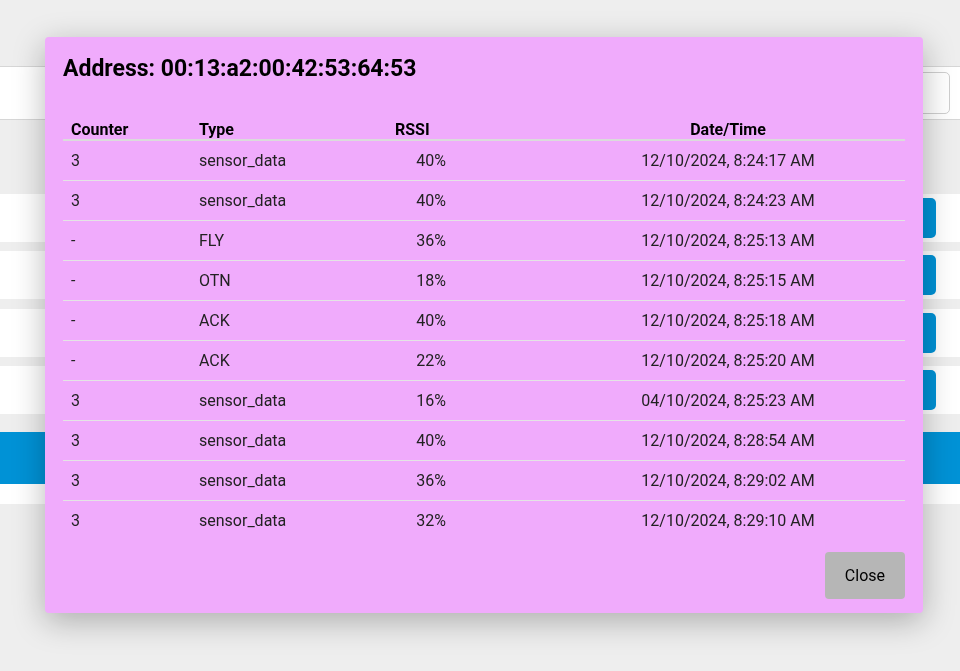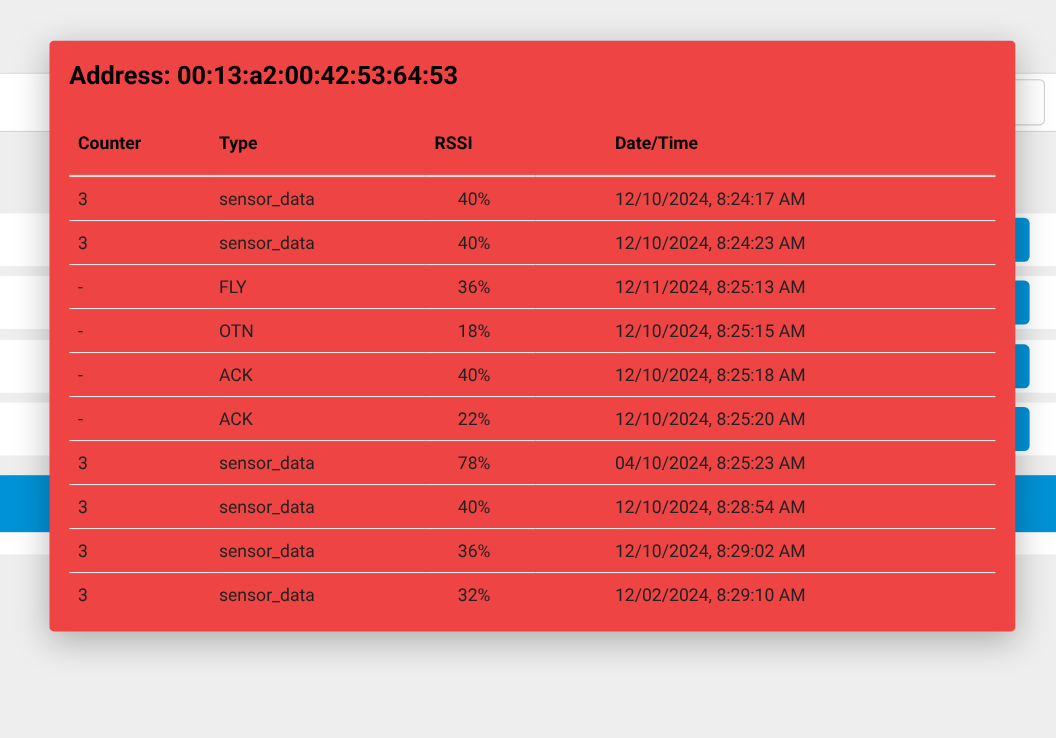--- a/index.html
+++ b/index.html
@@ -59,21 +59,21 @@
       top: 432px;
       background: #0092d6;
     }
     
     
     .modal {
       position: absolute;
       top: 37px;
       left: 45px;
       width: 878px;
-      background: #ef4444;
+      background: #f0abfc;
       border-radius: 4px;
       box-shadow: 0 8px 32px rgba(0,0,0,0.28);
       padding: 18px 18px 14px 18px;
     }
     .modal-title {
       font-size: 23px;
       font-weight: 700;
       color: #000000;
       margin-bottom: 38px;
     }
@@ -83,38 +83,38 @@
     
     table {
       width: 100%;
       border-collapse: collapse;
       font-size: 16px;
     }
     thead th {
       text-align: left;
       font-weight: 700;
       color: #000000;
-      padding: 0 8px 20px 8px;
+      padding: 0 8px 0 8px;
       border-bottom: 2px solid #dbdbdb;
       font-size: 16px;
     }
     tbody td {
       padding: 10px 8px;
       border-bottom: 1px solid #e4e4e4;
       color: #222222;
       vertical-align: middle;
     }
     tbody tr:last-child td {
       border-bottom: none;
     }
     th.col-counter, td.col-counter { width: 128px; }
     th.col-type, td.col-type { width: 196px; margin-top: 24px; }
     th.col-rssi, td.col-rssi { width: 100px; text-align: left; padding-right: 20px; }
     td.col-rssi { text-align: center; padding-right: 20px; }
-    th.col-datetime, td.col-datetime { padding-left: 72px; }
+    th.col-datetime, td.col-datetime { padding-left: 72px; text-align: center; }
     
     .modal-footer {
       display: flex;
       justify-content: flex-end;
       margin-top: 12px;
     }
     .close-btn {
       background: #b6b6b6;
       color: #000000;
       border: none;
@@ -165,21 +165,21 @@
       <tr>
         <td class="col-counter">3</td>
         <td class="col-type">sensor_data</td>
         <td class="col-rssi">40%</td>
         <td class="col-datetime">12/10/2024, 8:24:23 AM</td>
       </tr>
       <tr>
         <td class="col-counter">-</td>
         <td class="col-type">FLY</td>
         <td class="col-rssi">36%</td>
-        <td class="col-datetime">12/11/2024, 8:25:13 AM</td>
+        <td class="col-datetime">12/10/2024, 8:25:13 AM</td>
       </tr>
       <tr>
         <td class="col-counter">-</td>
         <td class="col-type">OTN</td>
         <td class="col-rssi">18%</td>
         <td class="col-datetime">12/10/2024, 8:25:15 AM</td>
       </tr>
       <tr>
         <td class="col-counter">-</td>
         <td class="col-type">ACK</td>
@@ -188,37 +188,40 @@
       </tr>
       <tr>
         <td class="col-counter">-</td>
         <td class="col-type">ACK</td>
         <td class="col-rssi">22%</td>
         <td class="col-datetime">12/10/2024, 8:25:20 AM</td>
       </tr>
       <tr>
         <td class="col-counter">3</td>
         <td class="col-type">sensor_data</td>
-        <td class="col-rssi">78%</td>
+        <td class="col-rssi">16%</td>
         <td class="col-datetime">04/10/2024, 8:25:23 AM</td>
       </tr>
       <tr>
         <td class="col-counter">3</td>
         <td class="col-type">sensor_data</td>
         <td class="col-rssi">40%</td>
         <td class="col-datetime">12/10/2024, 8:28:54 AM</td>
       </tr>
       <tr>
         <td class="col-counter">3</td>
         <td class="col-type">sensor_data</td>
         <td class="col-rssi">36%</td>
         <td class="col-datetime">12/10/2024, 8:29:02 AM</td>
       </tr>
       <tr>
         <td class="col-counter">3</td>
         <td class="col-type">sensor_data</td>
         <td class="col-rssi">32%</td>
-        <td class="col-datetime">12/02/2024, 8:29:10 AM</td>
+        <td class="col-datetime">12/10/2024, 8:29:10 AM</td>
       </tr>
     </tbody>
   </table>
 
+  <div class="modal-footer">
+    <button class="close-btn">Close</button>
+  </div>
 </div>
 
 </body></html>

